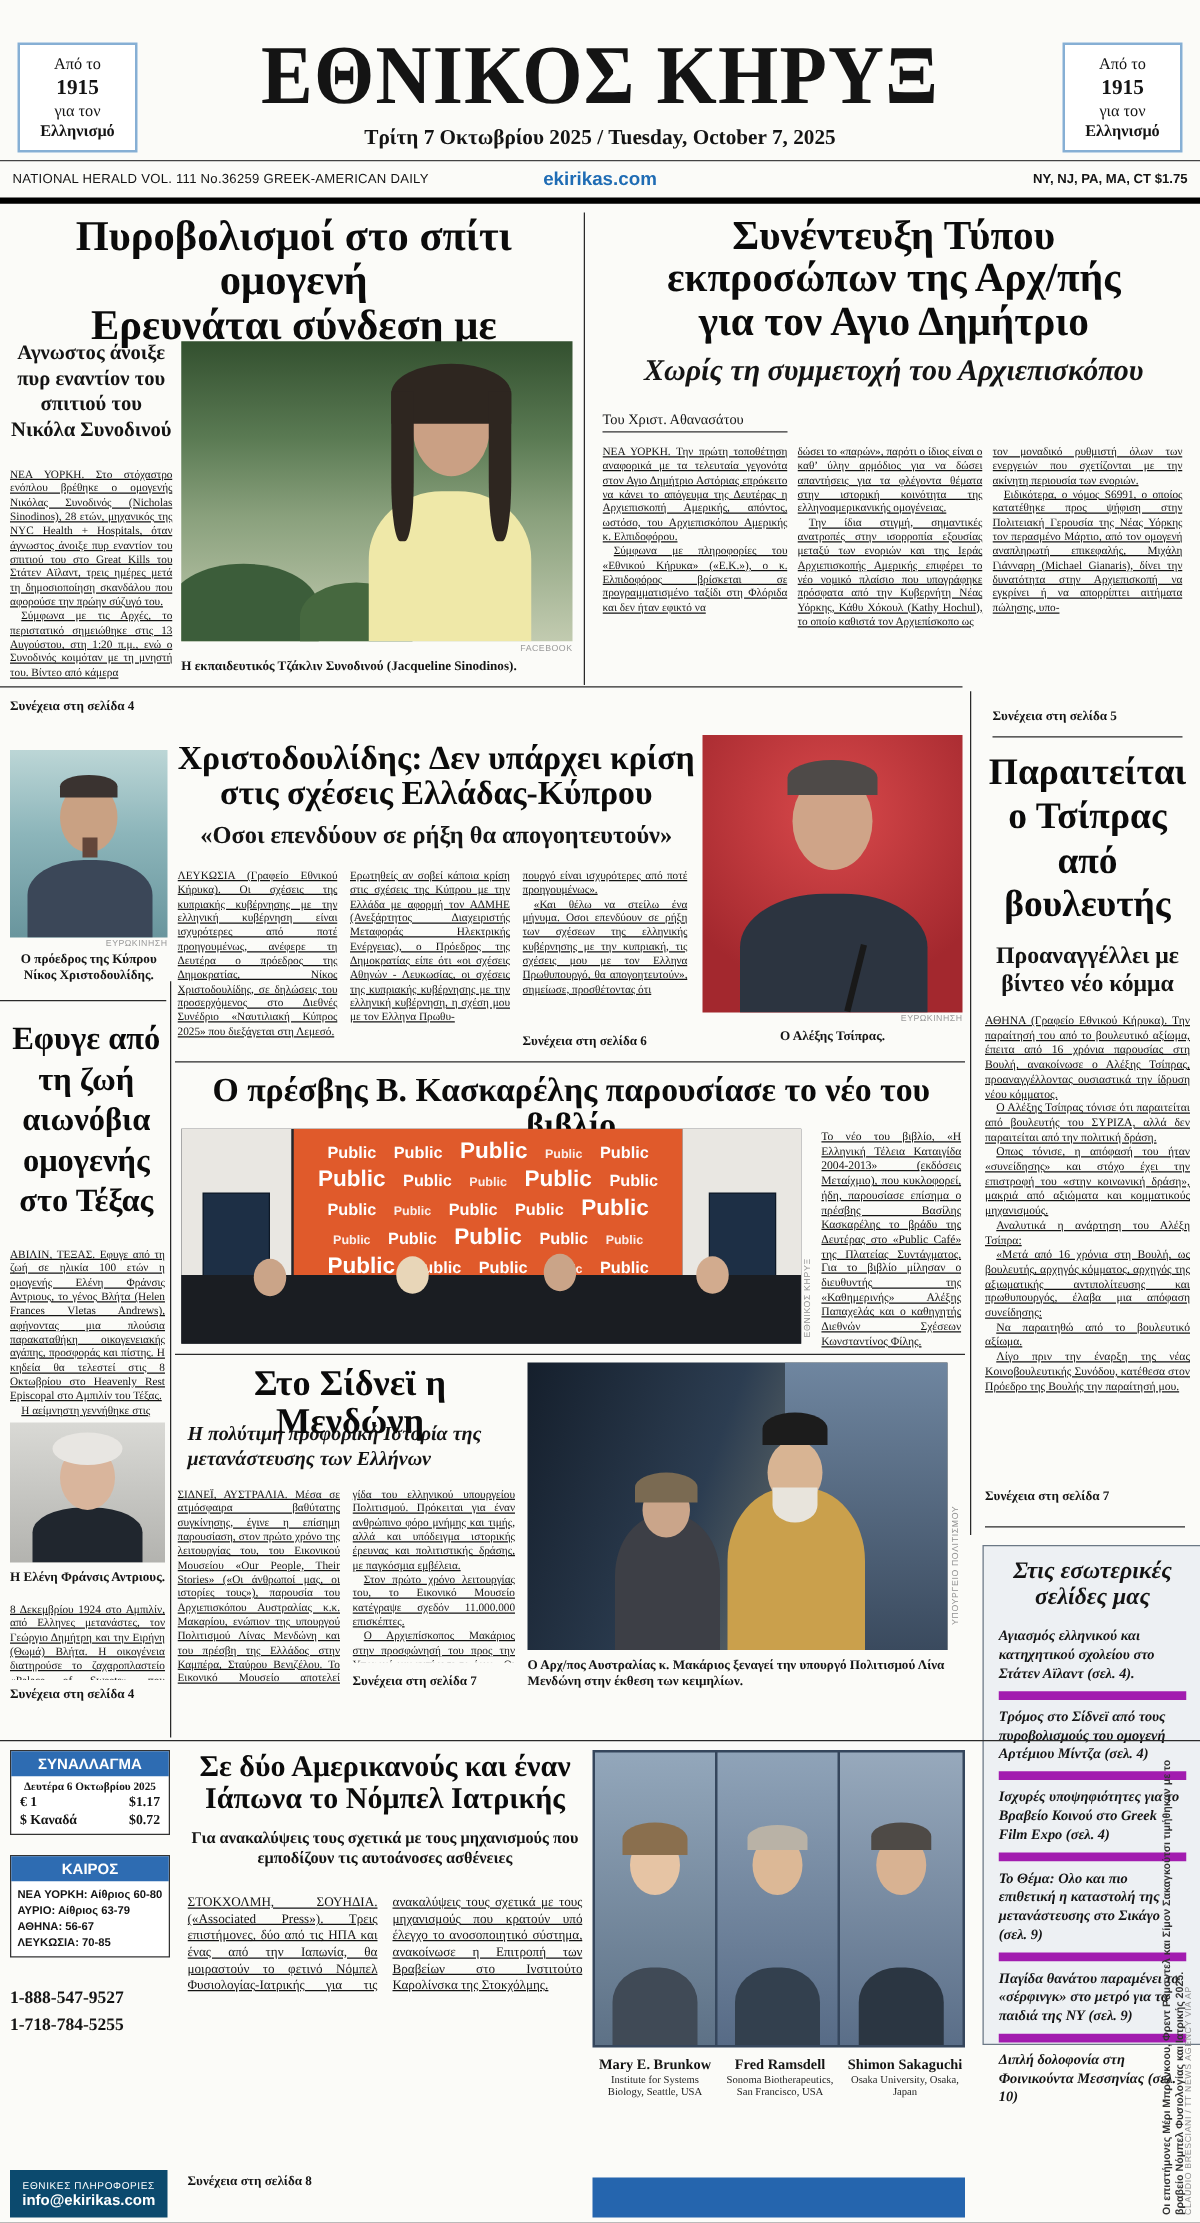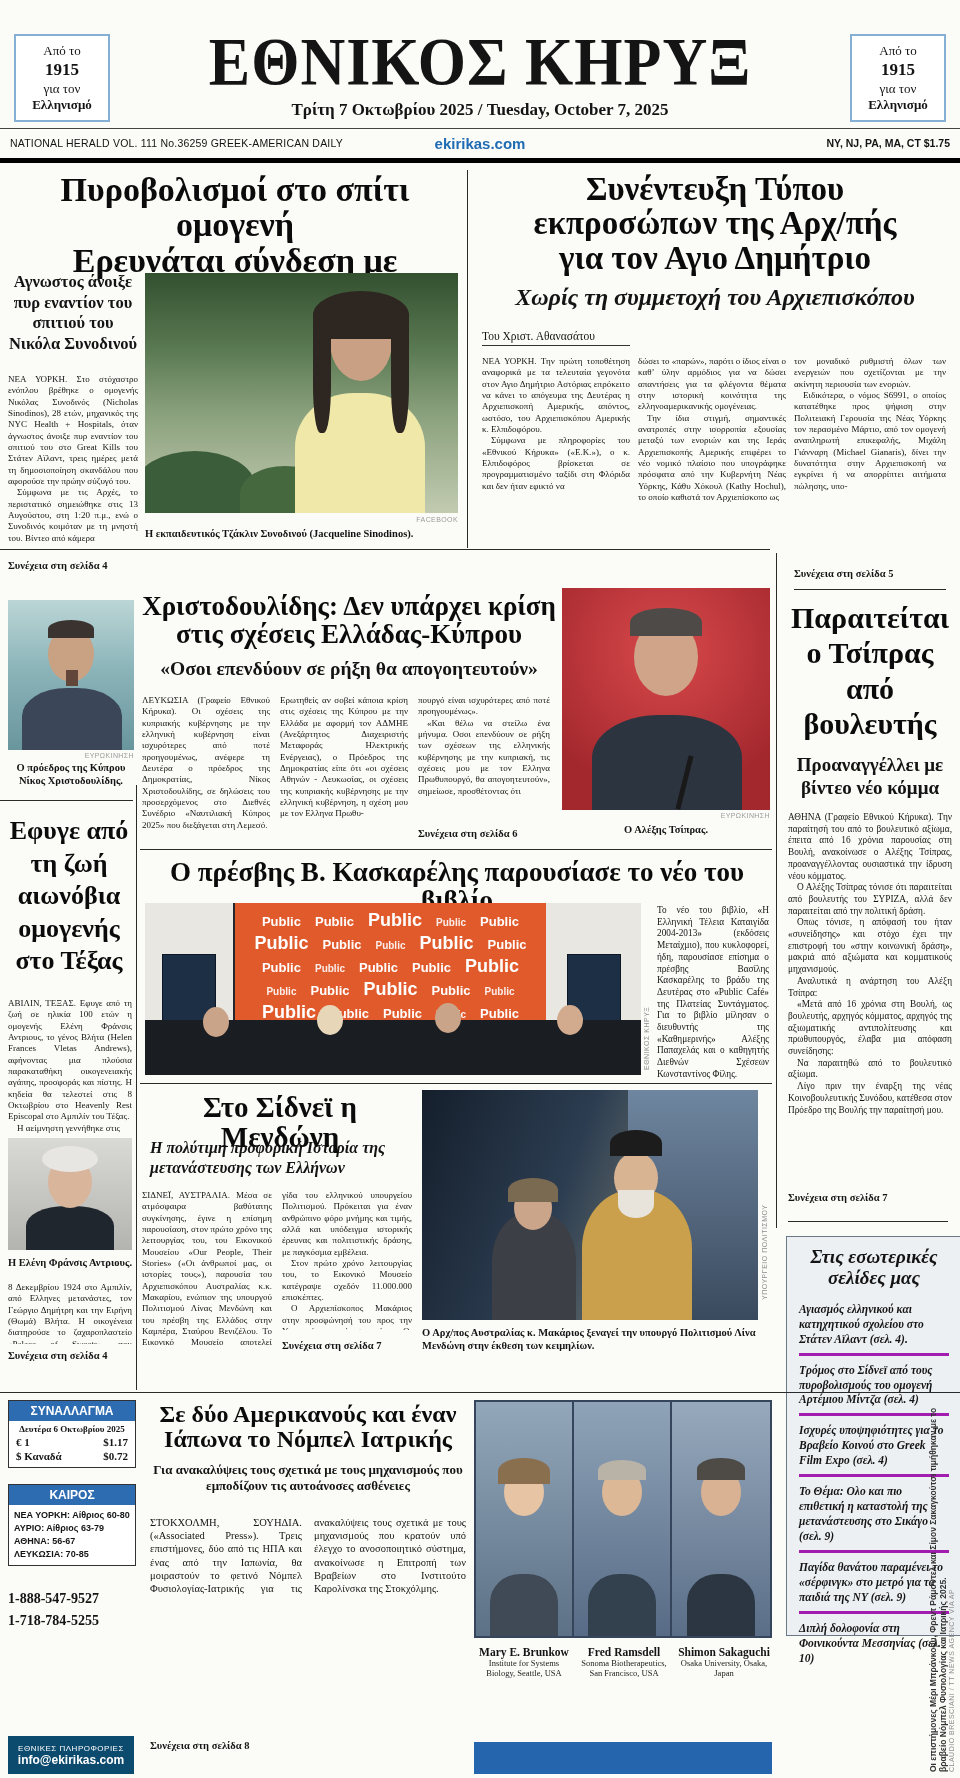--- a/index.html
+++ b/index.html
@@ -17,21 +17,21 @@
     font-size:62px;font-weight:bold;letter-spacing:1px;transform:scaleY(1.08);white-space:nowrap;}
   .dateline{position:absolute;left:0;right:0;top:100px;text-align:center;font-weight:bold;font-size:17px;}
   .infobar{position:absolute;left:0;right:0;top:128px;height:28px;border-top:1px solid #444;
     display:flex;align-items:center;font-family:"Liberation Sans",sans-serif;}
   .info-left{flex:1;padding-left:10px;font-size:10.5px;letter-spacing:.2px;}
   .info-site{flex:0 0 auto;font-size:15px;font-weight:bold;color:#1f6cb4;}
   .info-right{flex:1;text-align:right;padding-right:10px;font-size:10.5px;font-weight:bold;}
   
   .hl{font-weight:bold;line-height:1.04;color:#0b0b0b;}
   .body-txt{font-size:9px;line-height:1.26;text-align:justify;overflow:hidden;}
-  .body-txt p{margin:0;text-indent:9px;}
+  .body-txt p{margin:0;text-indent:9px;text-decoration:underline;}
   .body-txt p:first-child{text-indent:0;}
   .cont{font-weight:bold;font-size:10.5px;}
   .caption{font-weight:bold;font-size:10.5px;line-height:1.25;}
   .credit{font-family:"Liberation Sans",sans-serif;font-size:7px;color:#9a9a9a;text-align:right;
     letter-spacing:.4px;}
   .vcredit{position:absolute;writing-mode:vertical-rl;transform:rotate(180deg);
     font-family:"Liberation Sans",sans-serif;font-size:7px;color:#8f8f8f;letter-spacing:.5px;}
   .vcaption{position:absolute;writing-mode:vertical-rl;transform:rotate(180deg);
     font-family:"Liberation Sans",sans-serif;font-size:8.5px;font-weight:bold;color:#333;line-height:1.2;}
   
@@ -58,21 +58,21 @@
   .wx-row{font-size:9px;font-weight:bold;padding:1.5px 5px;font-family:"Liberation Sans",sans-serif;}
   .phones{position:absolute;font-weight:bold;font-size:14px;line-height:1.6;}
   .black-box{position:absolute;background:#0c4a6e;color:#fff;text-align:center;
     font-family:"Liberation Sans",sans-serif;display:flex;flex-direction:column;justify-content:center;}
   .black-box .l1{font-size:8px;letter-spacing:.5px;}
   .black-box .l2{font-size:12px;font-weight:bold;}
   
   .inside-box{position:absolute;background:#edf0f3;border:1px solid #6b7885;padding:10px 12px;}
   .inside-title{font-weight:bold;font-style:italic;font-size:19px;text-align:center;line-height:1.1;}
   .inside-item{font-weight:bold;font-style:italic;font-size:11.5px;line-height:1.3;
-    padding:7px 0 6px;border-bottom:3px solid #a21caf;}
+    padding:7px 0 6px;border-bottom:7px solid #a21caf;}
   .inside-item:last-child{border-bottom:none;}
   
   .laureate-name{font-weight:bold;font-size:11.5px;text-align:center;}
   .laureate-aff{font-size:8.5px;text-align:center;line-height:1.2;color:#222;}
   .col-block{position:absolute;overflow:hidden;}
 </style>
 </head>
 <body>
 
 <div id="page">

